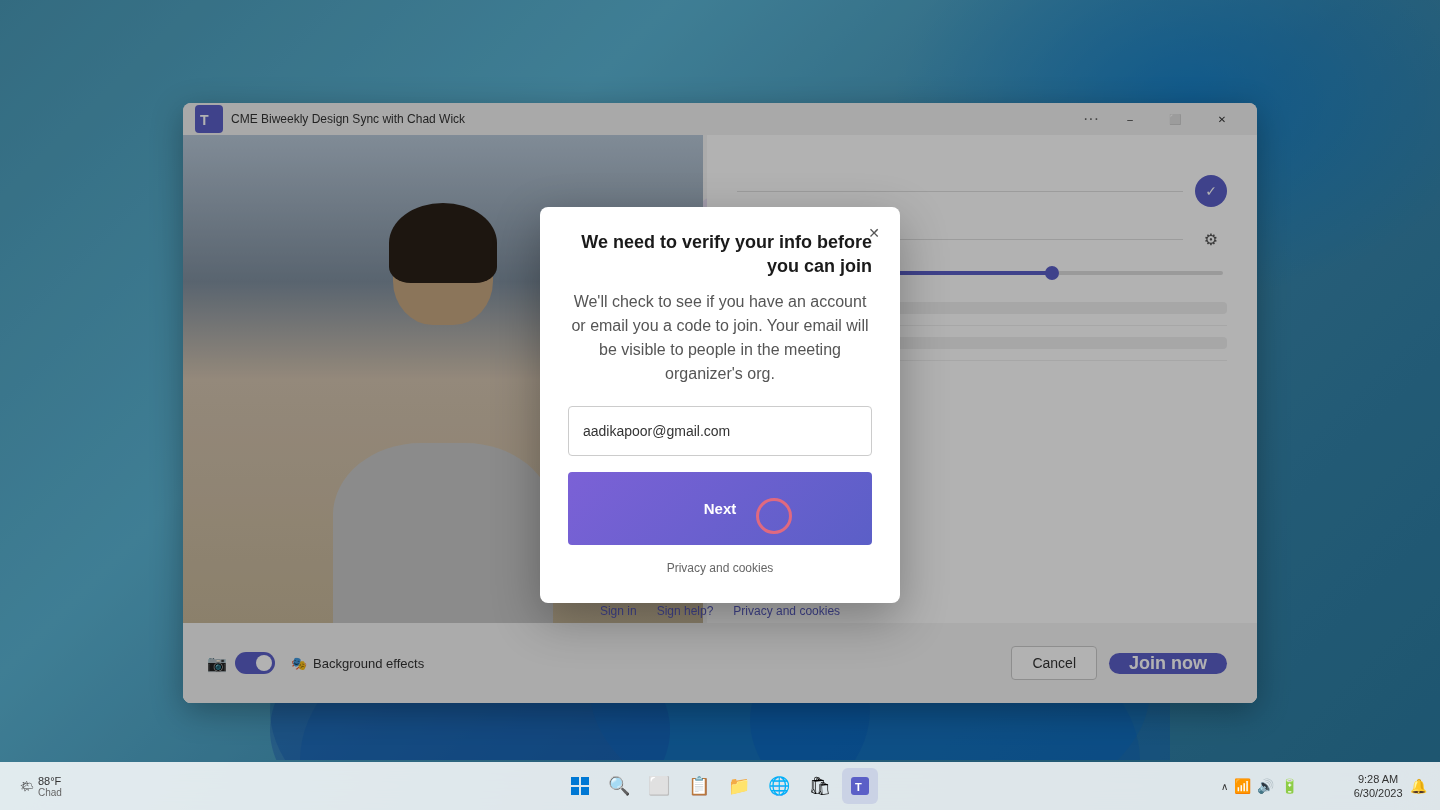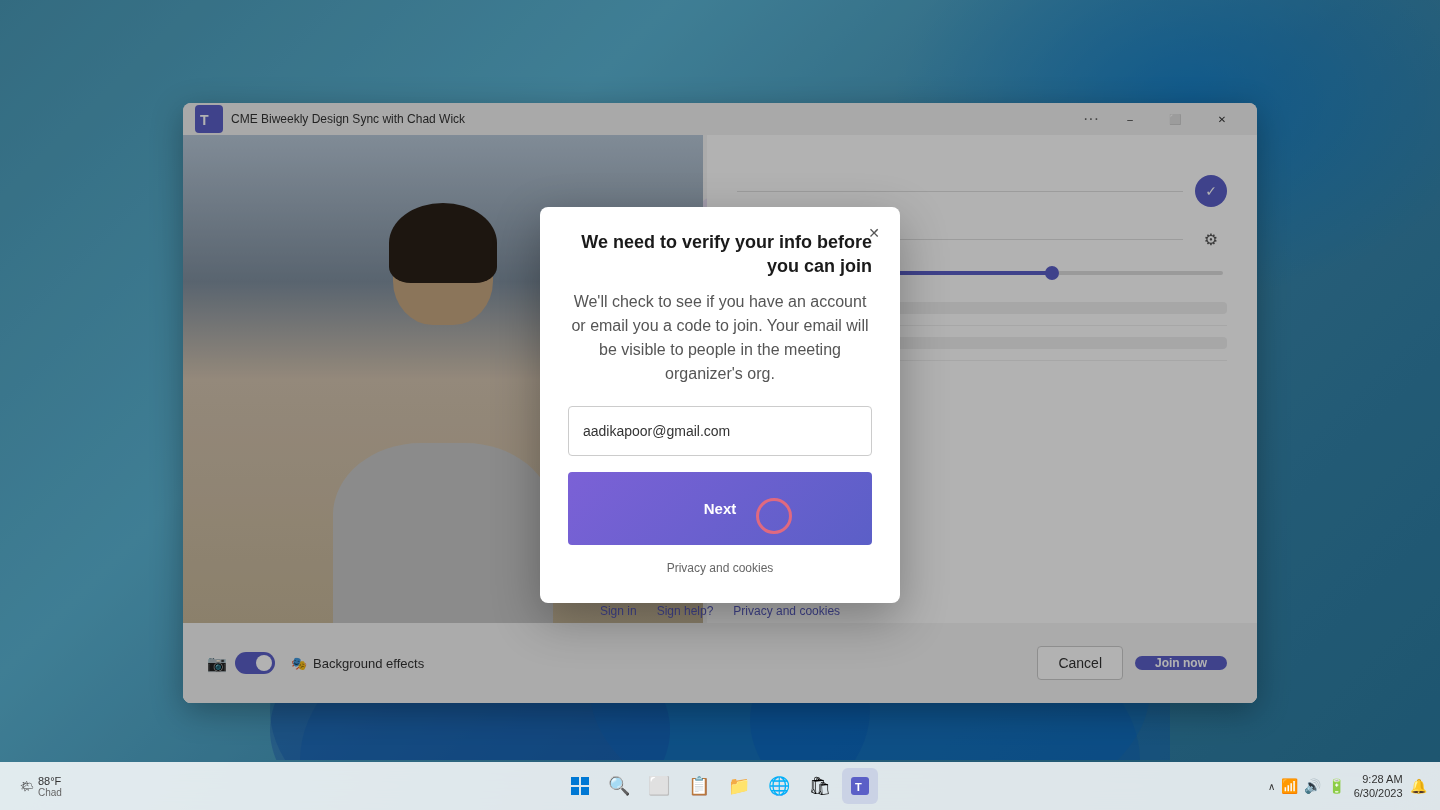--- a/index.html
+++ b/index.html
@@ -90,22 +90,23 @@
       font-size: 11px;
       color: #333;
       padding: 0 8px;
     }
     .system-tray {
       display: flex;
       align-items: center;
       gap: 6px;
     }
     .time-display {
-      text-align: right;
+      text-align: center;
       line-height: 1.3;
+      margin-left: 47px;
     }
 
     
     .app-window {
       position: absolute;
       top: 103px;
       left: 183px;
       width: 1074px;
       height: 600px;
       background: #f3f3f3;
@@ -372,21 +373,21 @@
       cursor: pointer;
       color: #333;
       text-align: right;
     }
 
     .join-btn {
       padding: 0 20px;
       border: none;
       border-radius: 12px;
       background: #5b5fc7;
-      font-size: 12px;
+      font-size: 18px;
       cursor: pointer;
       color: white;
       font-weight: 600;
     }
 
     
     .bottom-links {
       position: absolute;
       bottom: 90px;
       left: 50%;

